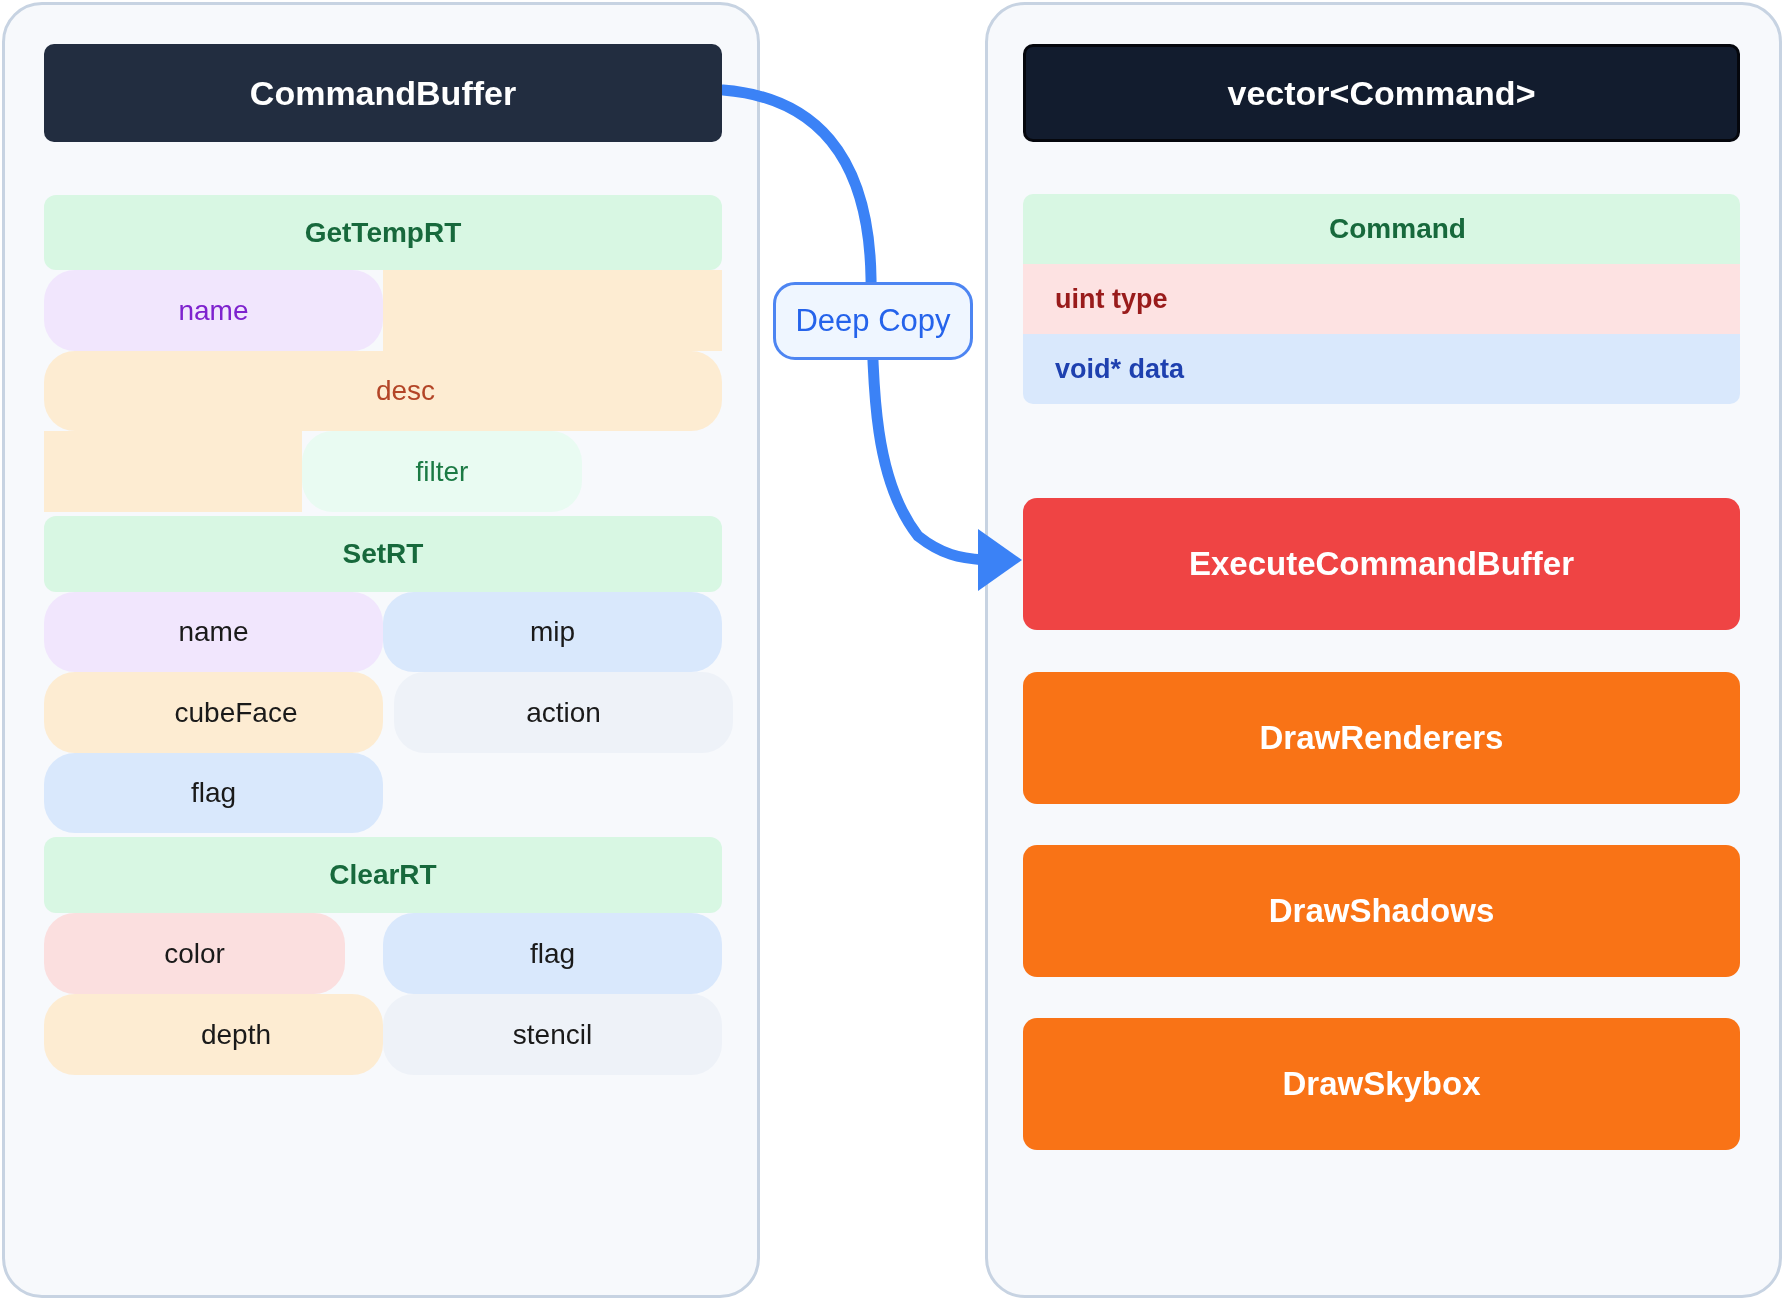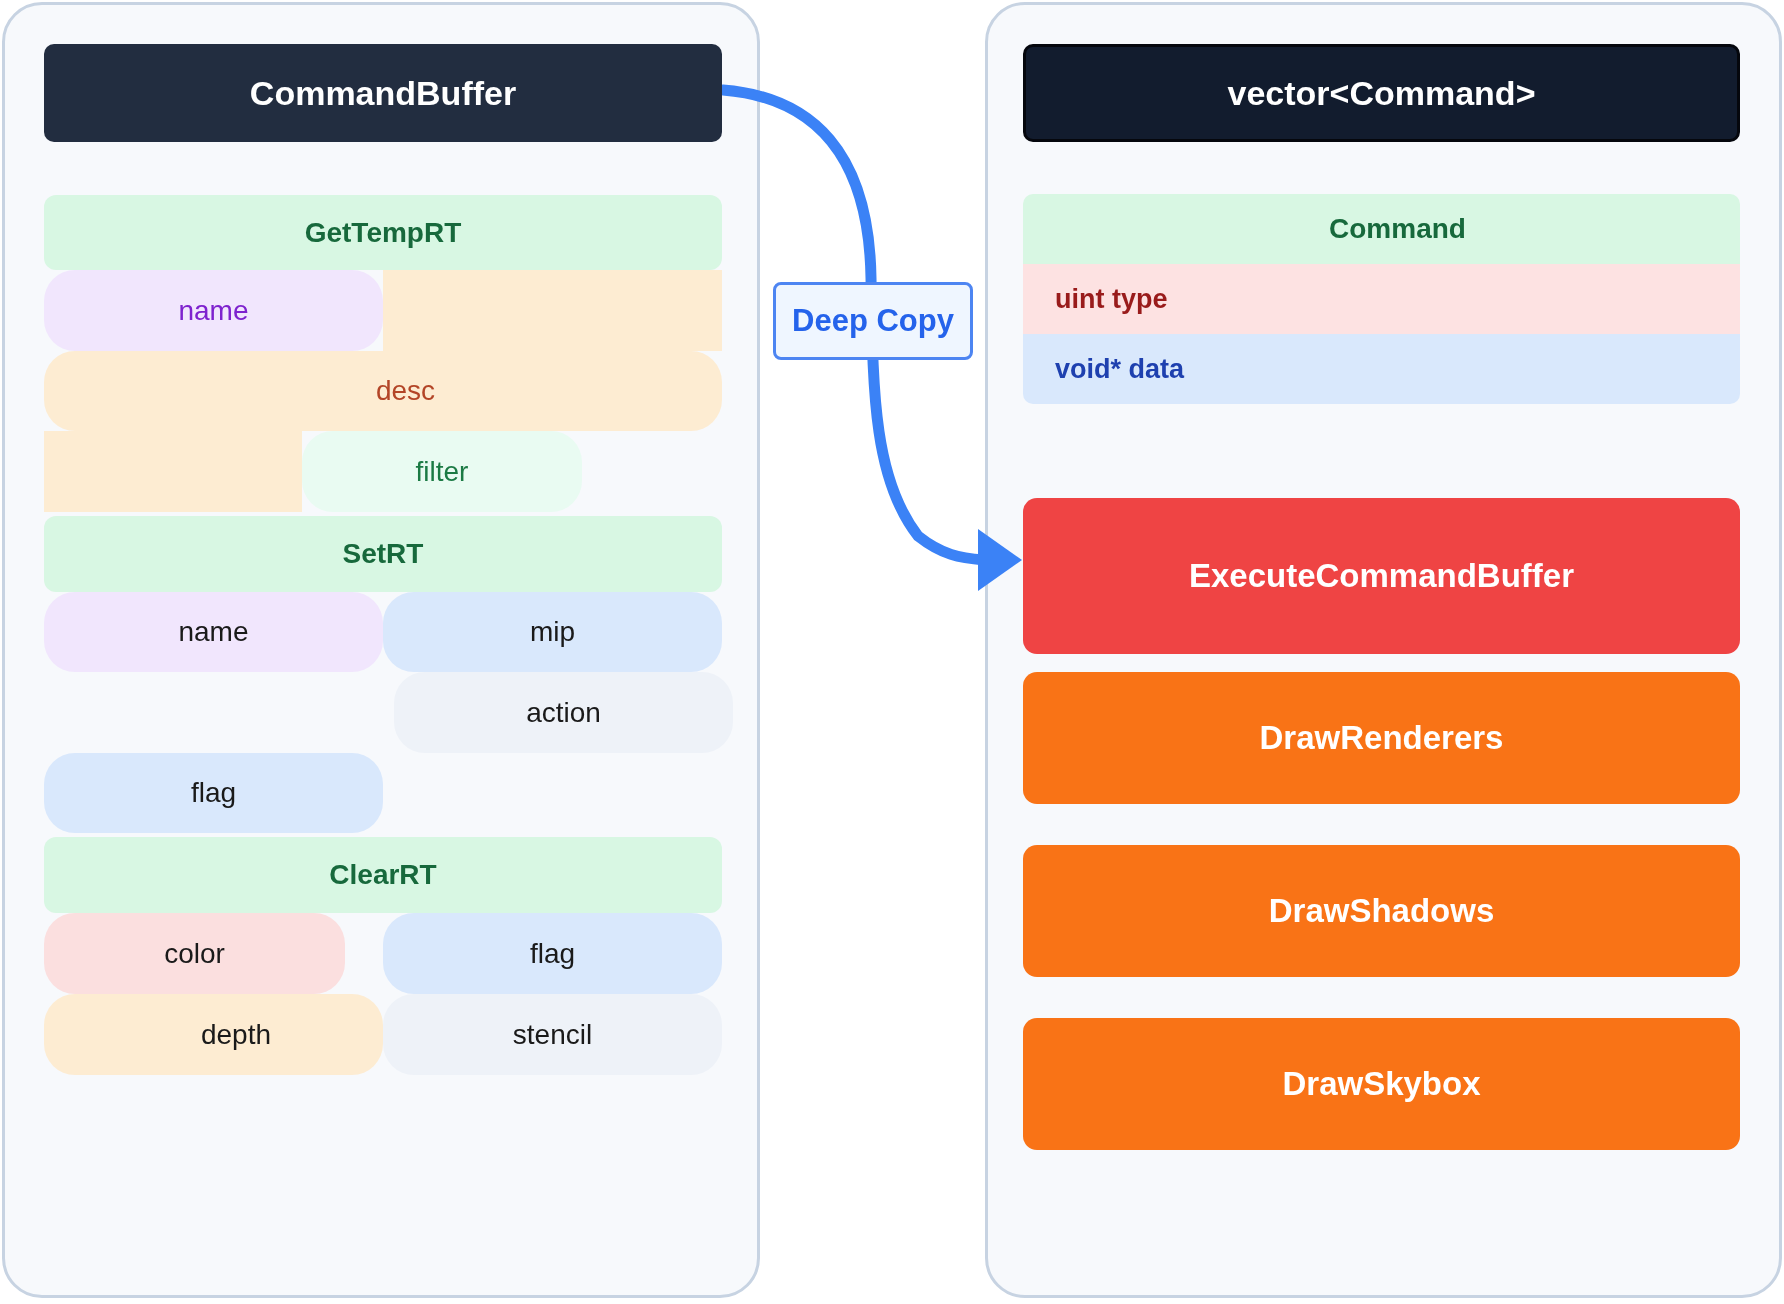--- a/index.html
+++ b/index.html
@@ -20,21 +20,21 @@
   .t-purple{color:#7e22ce;}
   .t-rust{color:#b34527;}
   .t-green{color:#1b7a44;}
   .structrow{font-size:27px;font-weight:bold;justify-content:flex-start;padding-left:32px;}
   .structrow.head{justify-content:center;font-size:28px;color:#17693c;background:#d8f7e3;border-radius:10px 10px 0 0;}
   .structrow.uint{background:#fde2e2;color:#991b1b;}
   .structrow.voidp{background:#d9e8fc;color:#1e40af;border-radius:0 0 10px 10px;}
   .opbtn{border-radius:14px;color:#ffffff;font-size:33px;font-weight:bold;}
   .opbtn.exec{background:#ef4444;}
   .opbtn.draw{background:#f97316;}
-  .connector-label{background:#eff6ff;border:3px solid #4d85f2;border-radius:8px;color:#2563eb;font-size:31px;font-weight:bold;}
+  .connector-label{background:#eff6ff;border:3px solid #4d85f2;border-radius:22px;color:#2563eb;font-size:31px;font-weight:normal;}
   .connector-svg{position:absolute;left:0;top:0;pointer-events:none;}
 </style>
 </head>
 <body>
 
 <div class="canvas">
 
   <div class="abs panel" style="left:2px;top:2px;width:758px;height:1296px;"></div>
   <div class="abs panel" style="left:985px;top:2px;width:797px;height:1296px;"></div>
 
@@ -48,35 +48,36 @@
   <div class="abs sectionbar" style="left:44px;top:195px;width:678px;height:75px;">GetTempRT</div>
   <div class="abs cell bg-lav t-purple" style="left:44px;top:270px;width:339px;height:81px;">name</div>
   <div class="abs bg-org" style="left:383px;top:270px;width:339px;height:81px;"></div>
   <div class="abs cell bg-org t-rust" style="left:44px;top:351px;width:678px;height:80px;">desc</div>
   <div class="abs bg-org" style="left:44px;top:431px;width:258px;height:81px;"></div>
   <div class="abs cell bg-mint t-green" style="left:302px;top:431px;width:280px;height:81px;">filter</div>
 
   <div class="abs sectionbar" style="left:44px;top:516px;width:678px;height:76px;">SetRT</div>
   <div class="abs cell bg-lav" style="left:44px;top:592px;width:339px;height:80px;">name</div>
   <div class="abs cell bg-blue" style="left:383px;top:592px;width:339px;height:80px;">mip</div>
+  <div class="abs cell bg-org" style="left:44px;top:672px;width:339px;height:81px;">cubeFace</div>
   <div class="abs cell bg-gray" style="left:394px;top:672px;width:339px;height:81px;">action</div>
   <div class="abs cell bg-blue" style="left:44px;top:753px;width:339px;height:80px;">flag</div>
 
   <div class="abs sectionbar" style="left:44px;top:837px;width:678px;height:76px;">ClearRT</div>
   <div class="abs cell bg-pink" style="left:44px;top:913px;width:301px;height:81px;">color</div>
   <div class="abs cell bg-blue" style="left:383px;top:913px;width:339px;height:81px;">flag</div>
   <div class="abs cell bg-org" style="left:44px;top:994px;width:339px;height:81px;">depth</div>
   <div class="abs cell bg-gray" style="left:383px;top:994px;width:339px;height:81px;">stencil</div>
 
   <div class="abs titlebar darker" style="left:1023px;top:44px;width:717px;height:98px;">vector&lt;Command&gt;</div>
 
   <div class="abs structrow head" style="left:1023px;top:194px;width:717px;height:70px;">Command</div>
   <div class="abs structrow uint" style="left:1023px;top:264px;width:717px;height:70px;">uint type</div>
   <div class="abs structrow voidp" style="left:1023px;top:334px;width:717px;height:70px;">void* data</div>
 
-  <div class="abs opbtn exec" style="left:1023px;top:498px;width:717px;height:156px;">ExecuteCommandBuffer</div>
+  <div class="abs opbtn exec" style="left:1023px;top:498px;width:717px;height:132px;">ExecuteCommandBuffer</div>
   <div class="abs opbtn draw" style="left:1023px;top:672px;width:717px;height:132px;">DrawRenderers</div>
   <div class="abs opbtn draw" style="left:1023px;top:845px;width:717px;height:132px;">DrawShadows</div>
   <div class="abs opbtn draw" style="left:1023px;top:1018px;width:717px;height:132px;">DrawSkybox</div>
 
   <div class="abs connector-label" style="left:773px;top:282px;width:200px;height:78px;">Deep Copy</div>
 
 </div>
 
 </body></html>

